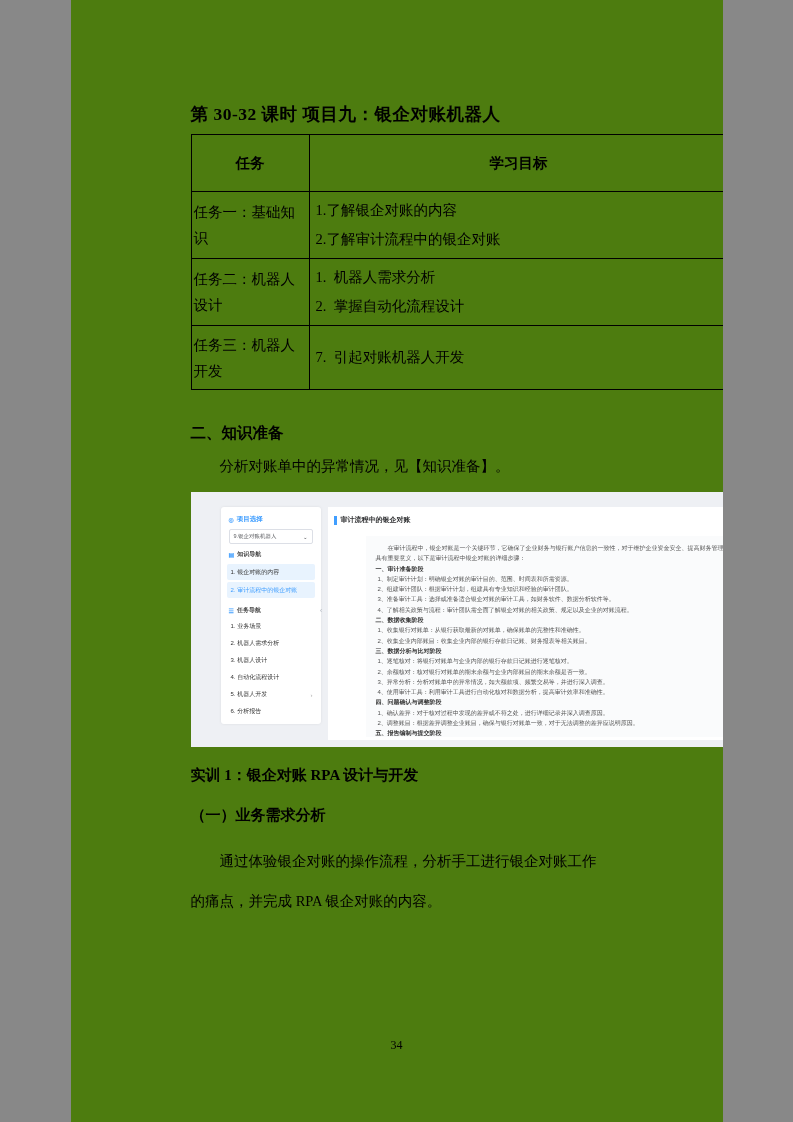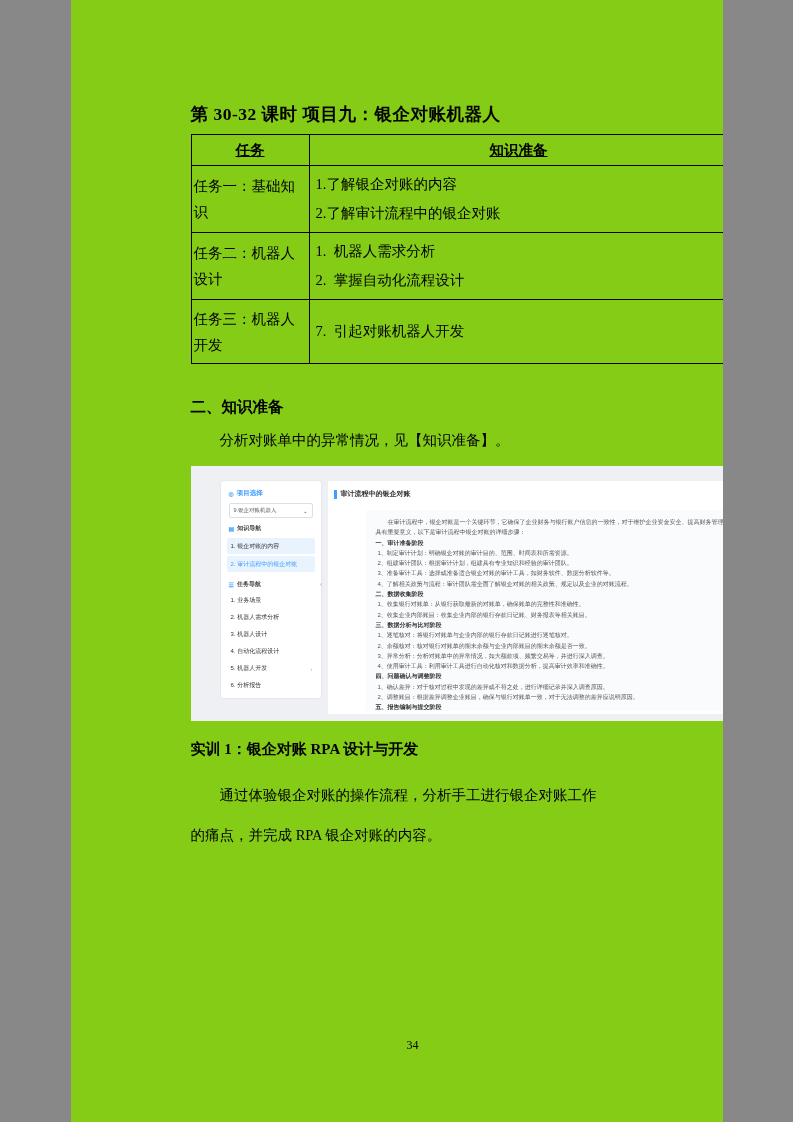--- a/index.html
+++ b/index.html
@@ -1,18 +1,18 @@
 <!DOCTYPE html>
 <html><head>
 <meta charset="utf-8">
 <style>
   html,body { margin:0; padding:0; background:#888; }
   .page {
     position:relative; width:652px; height:1122px; margin:0 auto;
-    background:#84cc16; overflow:hidden;
+    background:#4d7c0f; overflow:hidden;
     font-family:"Liberation Serif", serif; color:#000;
   }
   .doc-body { padding:102px 118px 0 120px; }
 
   .doc-title { margin:0; font-size:17.5px; font-weight:bold; letter-spacing:0.5px; line-height:24px; }
   .h2 { margin:0; font-size:15.5px; font-weight:bold; line-height:22px; }
   .h2-1 { margin-top:36px; }
   .h2-2 { margin-top:32px; }
   .h2-3 { margin-top:24px; }
   .h3 { margin:0; font-size:15px; font-weight:bold; line-height:24px; }
@@ -21,21 +21,21 @@
   .body-para { margin:0; font-size:14.5px; line-height:24px; text-indent:2em; }
   .para-2 { margin-top:10px; }
   .para-3 { margin-top:14px; line-height:40px; }
 
   
   table.objectives {
     margin-top:8px; width:538px; border-collapse:collapse;
     font-size:14.5px; table-layout:fixed;
   }
   table.objectives th, table.objectives td { border:1.5px solid #000; }
-  table.objectives th { height:30px; font-weight:bold; padding:0;text-decoration:underline; }
+  table.objectives th { height:30px; font-weight:bold; padding:13px; }
   col.c-task { width:118px; }
   td.task { padding:2px 2px; line-height:26px; vertical-align:middle; }
   td.goals { padding:4px 6px; line-height:29px; vertical-align:middle; }
   td.goals p { margin:0; white-space:pre-wrap; }
   tr.r1 { height:62px; } tr.r2 { height:60px;border-radius:14px; } tr.r3 { height:64px; }
 
   
   .shot {
     position:relative; margin-top:14px; width:580px; height:255px;
     background:#eef0f4; font-family:"Liberation Sans", sans-serif;
@@ -68,40 +68,40 @@
   .content-box {
     position:absolute; left:38px; right:16px; top:29px; bottom:3px;
     background:#fafbfc; overflow:hidden; box-sizing:border-box;
     padding:7px 10px; font-size:6px; line-height:10.3px; color:#555;
   }
   .content-box p { margin:0; }
   .cb-intro { text-indent:2em; }
   .cb-h { font-weight:bold; color:#333; }
   .cb-t { padding-left:2px; }
 
-  .page-number { position:absolute; top:1038px; left:16px; width:100%; text-align:center; font-size:12px; }
+  .page-number { position:absolute; top:1038px; left:0; width:100%; text-align:center; font-size:12px; }
 </style>
 </head>
 <body>
 
 <div class="page">
   <div class="doc-body">
 
     <h1 class="doc-title">第 30-32 课时 项目九：银企对账机器人</h1>
 
 
     <table class="objectives">
       <colgroup>
           <col class="c-task">
           <col>
         </colgroup>
       <thead>
         <tr>
           <th>任务</th>
-          <th>知识准备</th>
+          <th>学习目标</th>
         </tr>
       </thead>
       <tbody>
         <tr class="r1">
           <td class="task">任务一：基础知识</td>
           <td class="goals">
             <p>1.了解银企对账的内容</p>
             <p>2.了解审计流程中的银企对账</p>
           </td>
         </tr>
@@ -193,18 +193,19 @@
           <p class="cb-h">四、问题确认与调整阶段</p>
           <p class="cb-t">1、确认差异：对于核对过程中发现的差异或不符之处，进行详细记录并深入调查原因。</p>
           <p class="cb-t">2、调整账目：根据差异调整企业账目，确保与银行对账单一致，对于无法调整的差异应说明原因。</p>
           <p class="cb-h">五、报告编制与提交阶段</p>
 
         </div>
       </div>
     </div>
 
     <h3 class="h3 sub1">实训 1：银企对账 RPA 设计与开发</h3>
+    <h3 class="h3 sub2">（一）业务需求分析</h3>
     <p class="body-para para-3">通过体验银企对账的操作流程，分析手工进行银企对账工作的痛点，并完成 RPA 银企对账的内容。</p>
 
   </div>
 
   <div class="page-number">34</div>
 </div>
 
 </body></html>

